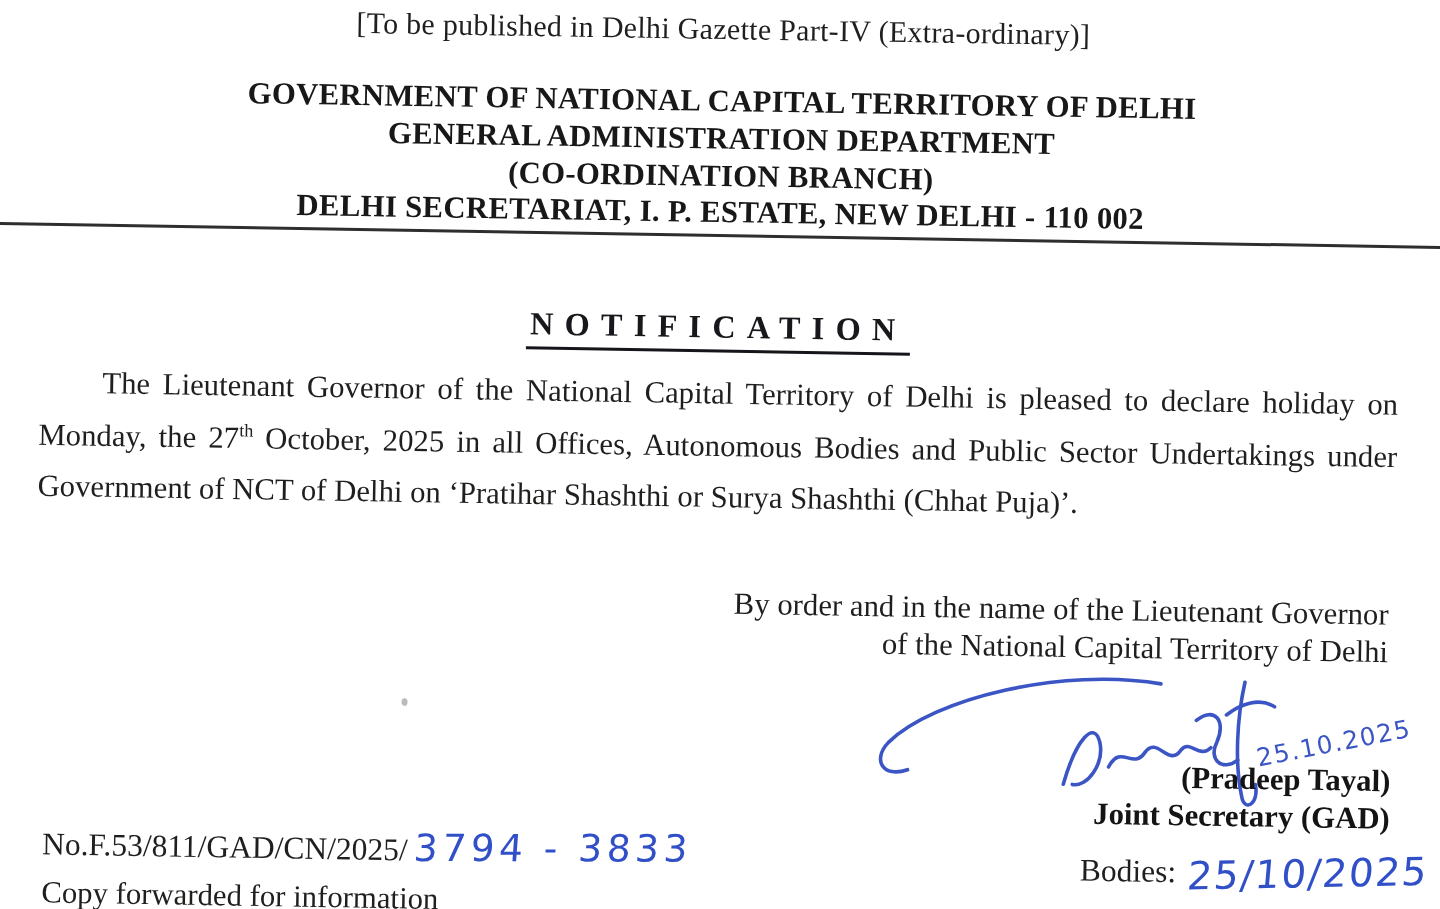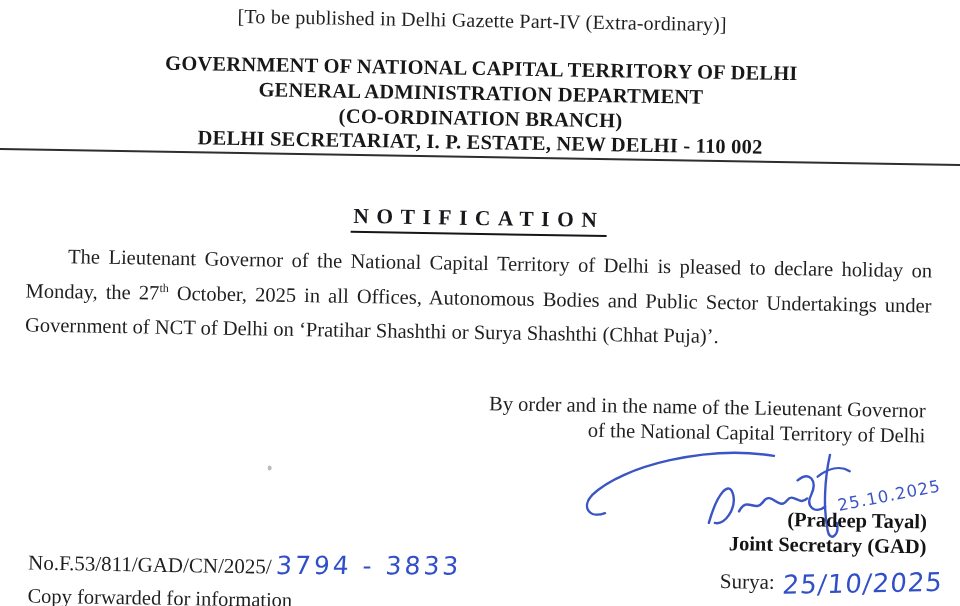--- a/index.html
+++ b/index.html
@@ -119,20 +119,20 @@
   <div class="abs sig-block">
     <div>(Pradeep Tayal)</div>
     <div>Joint Secretary (GAD)</div>
   </div>
 
   <div class="abs ref-line">
     <span>No.F.53/811/GAD/CN/2025/</span><span class="handwritten dispatch-number" style="color:#3150c8;">3794 - 3833</span>
   </div>
 
   <div class="abs dated-line">
-    <span>Surya:</span><span class="handwritten dated-value" style="color:#3150c8;">25/10/2025</span>
+    <span>Bodies:</span><span class="handwritten dated-value" style="color:#3150c8;">25/10/2025</span>
   </div>
 
   <div class="abs footer-partial">Copy forwarded for information</div>
 
   <div class="abs speck"></div>
 
 </div>
 
 </body></html>

